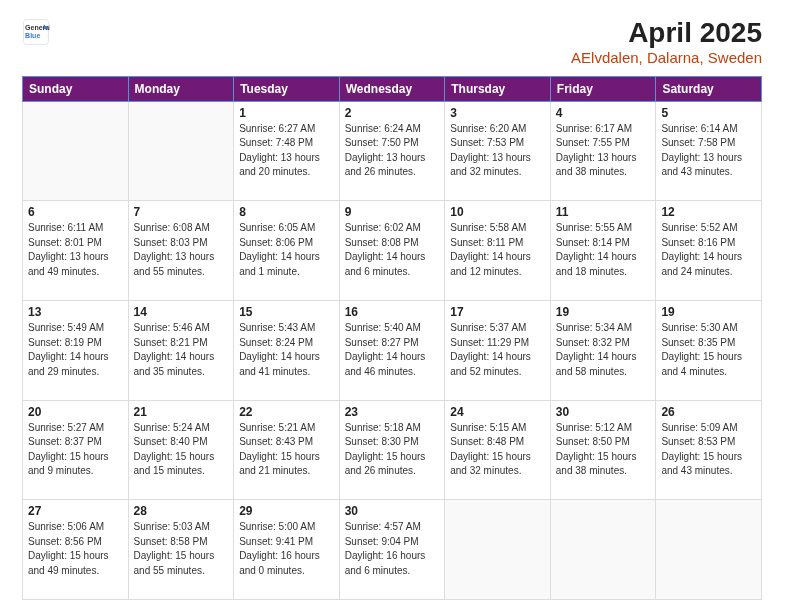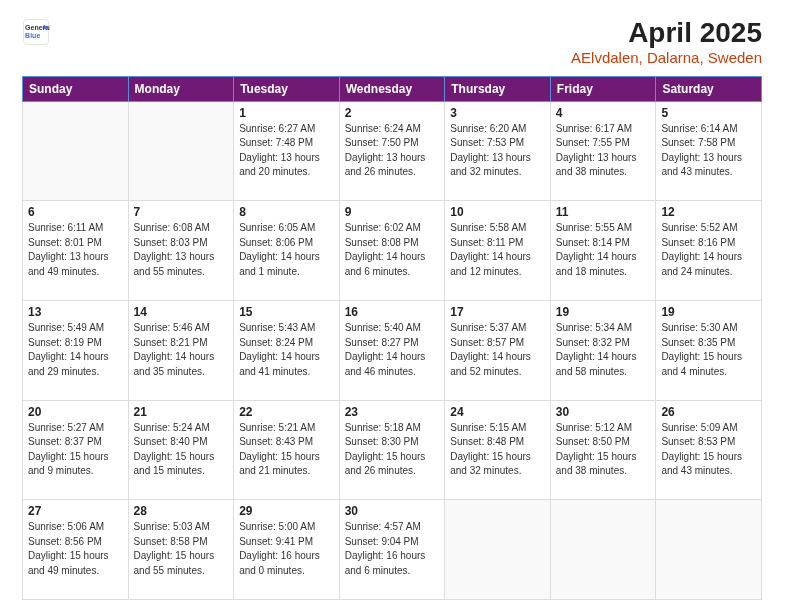--- a/index.html
+++ b/index.html
@@ -237,21 +237,21 @@
           <td>
             <span class="day-num">16</span>
             <div class="day-info">Sunrise: 5:40 AM
 Sunset: 8:27 PM
 Daylight: 14 hours
 and 46 minutes.</div>
           </td>
           <td>
             <span class="day-num">17</span>
             <div class="day-info">Sunrise: 5:37 AM
-Sunset: 8:57 PM
+Sunset: 11:29 PM
 Daylight: 14 hours
 and 52 minutes.</div>
           </td>
           <td>
             <span class="day-num">19</span>
             <div class="day-info">Sunrise: 5:34 AM
 Sunset: 8:32 PM
 Daylight: 14 hours
 and 58 minutes.</div>
           </td>

